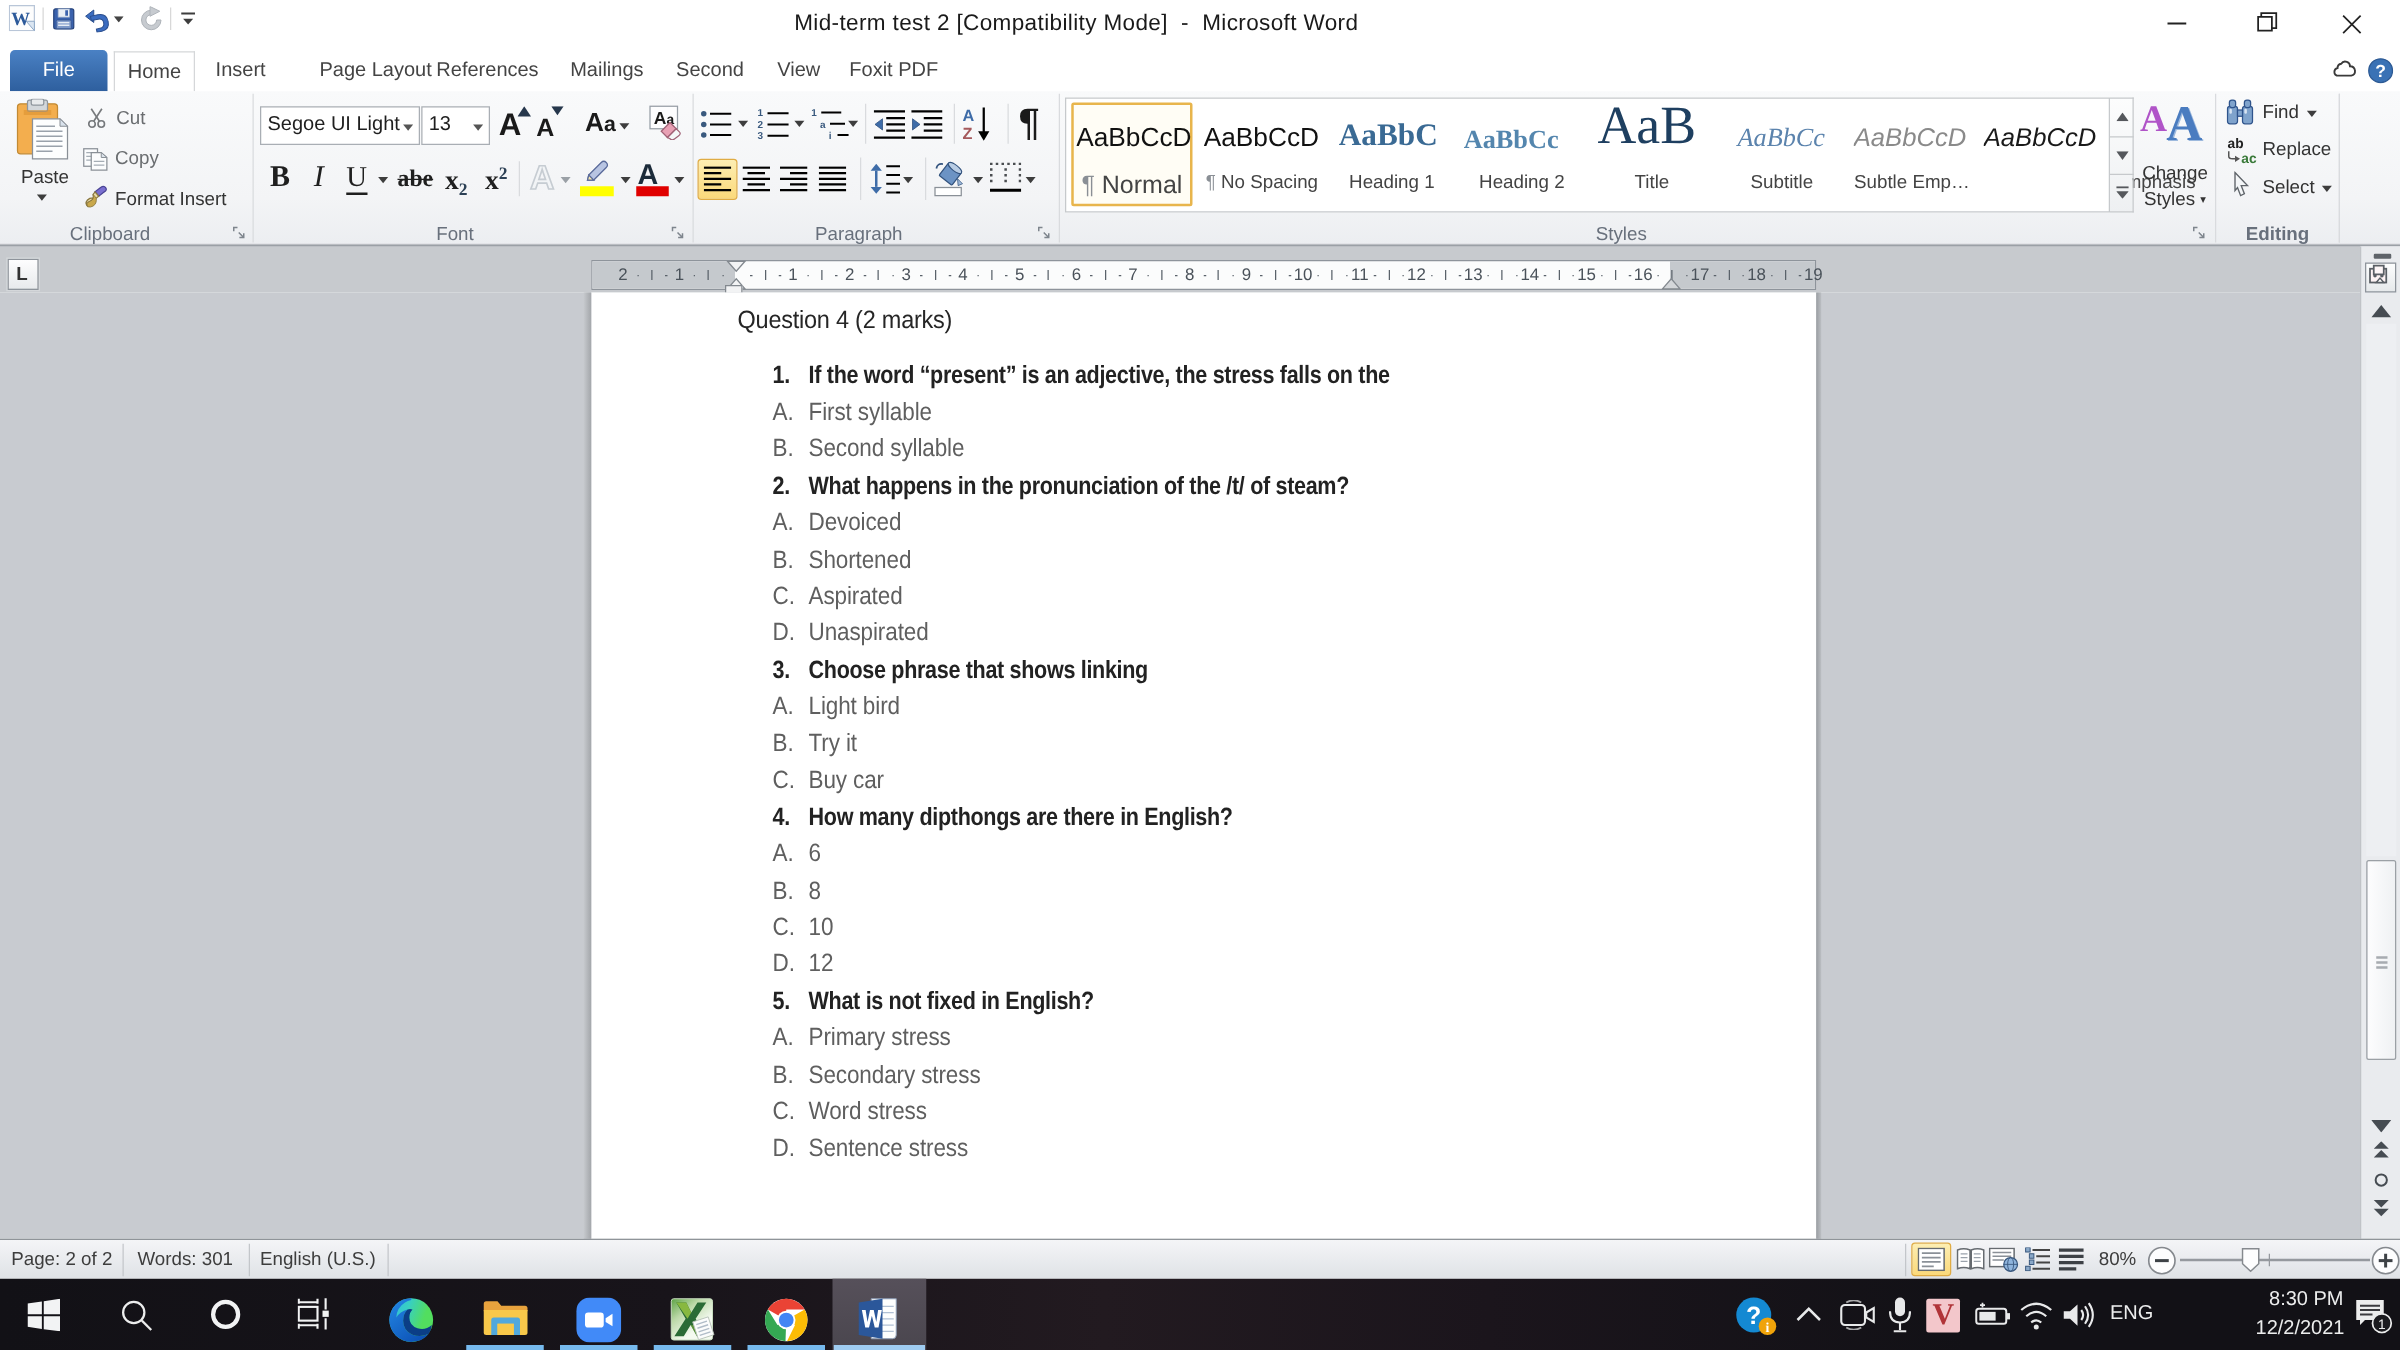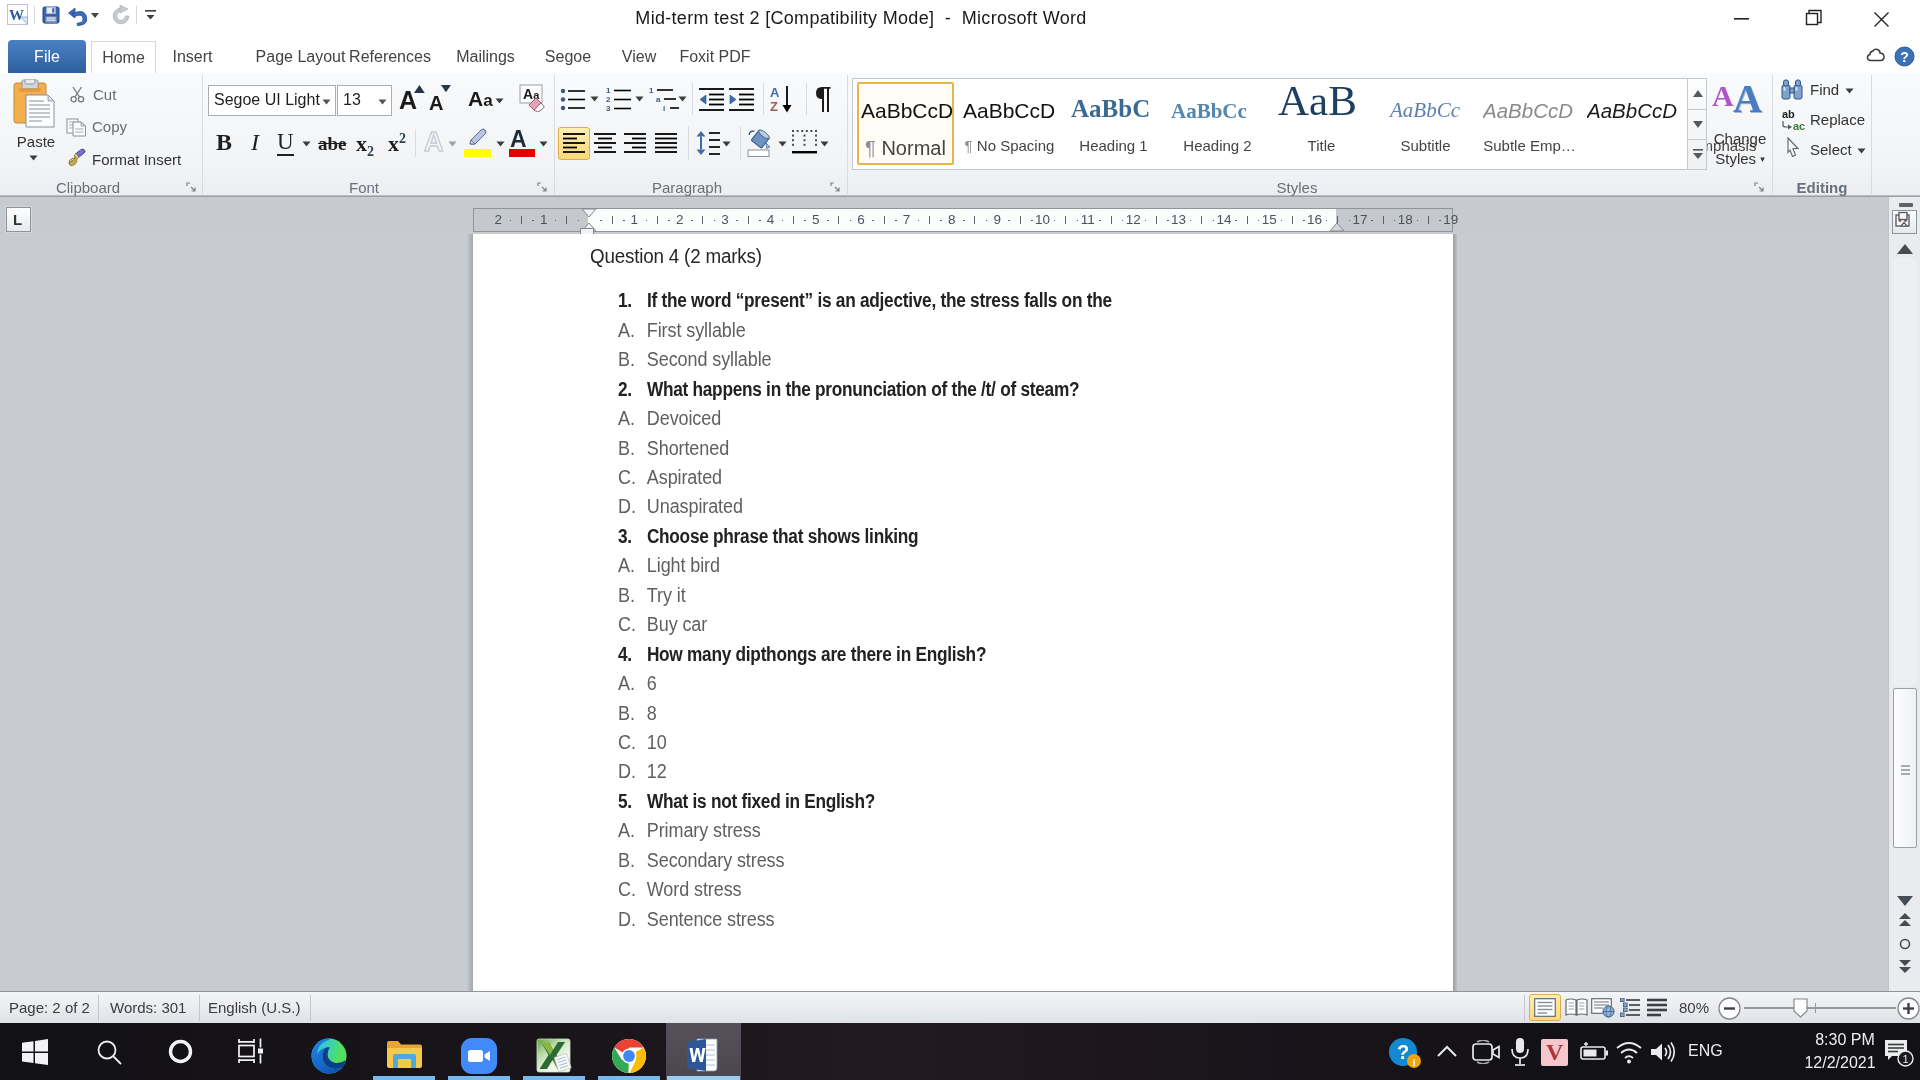--- a/index.html
+++ b/index.html
@@ -90,21 +90,21 @@
     <path d="M6.5 12.5 L20.5 26.5 M20.5 12.5 L6.5 26.5" stroke="#222" stroke-width="1.4"></path>
   </svg>
 </div>
 <div class="abs" id="tabrow">
   <div class="tab" id="tab-file">File</div>
   <div class="tab" id="tab-home">Home</div>
   <div class="tab" style="left:160px;width:65px;">Insert</div>
   <div class="tab" style="left:216px;width:103px;margin-left:33px;">Page Layout</div>
   <div class="tab" style="left:342px;width:96px;">References</div>
   <div class="tab" style="left:447px;width:77px;">Mailings</div>
-  <div class="tab" style="left:533px;width:70px;">Segoe</div>
+  <div class="tab" style="left:533px;width:70px;">Second</div>
   <div class="tab" style="left:612px;width:54px;">View</div>
   <div class="tab" style="left:675px;width:80px;">Foxit PDF</div>
   <svg class="abs" style="left:1866px;top:9px;" width="20" height="16" viewBox="0 0 20 16">
     <path d="M5 13.5 Q1.5 13.5 1.5 10.5 Q1.5 8 4 7.5 Q4 4.5 7 4 Q8.5 1.5 11.5 2.5 Q14 3.3 14 6 Q17.5 6 18 9.5 Q18.3 12.8 15 13.5 Z" fill="none" stroke="#3a3a3a" stroke-width="1.5"></path>
   </svg>
   <svg class="abs" style="left:1894px;top:8px;" width="21" height="21" viewBox="0 0 21 21">
     <circle cx="10.5" cy="10.5" r="9.5" fill="#3a72b5" stroke="#2d5a94"></circle>
     <text x="10.5" y="15.5" font-size="14" font-weight="bold" fill="#fff" text-anchor="middle">?</text>
   </svg>
 </div>

